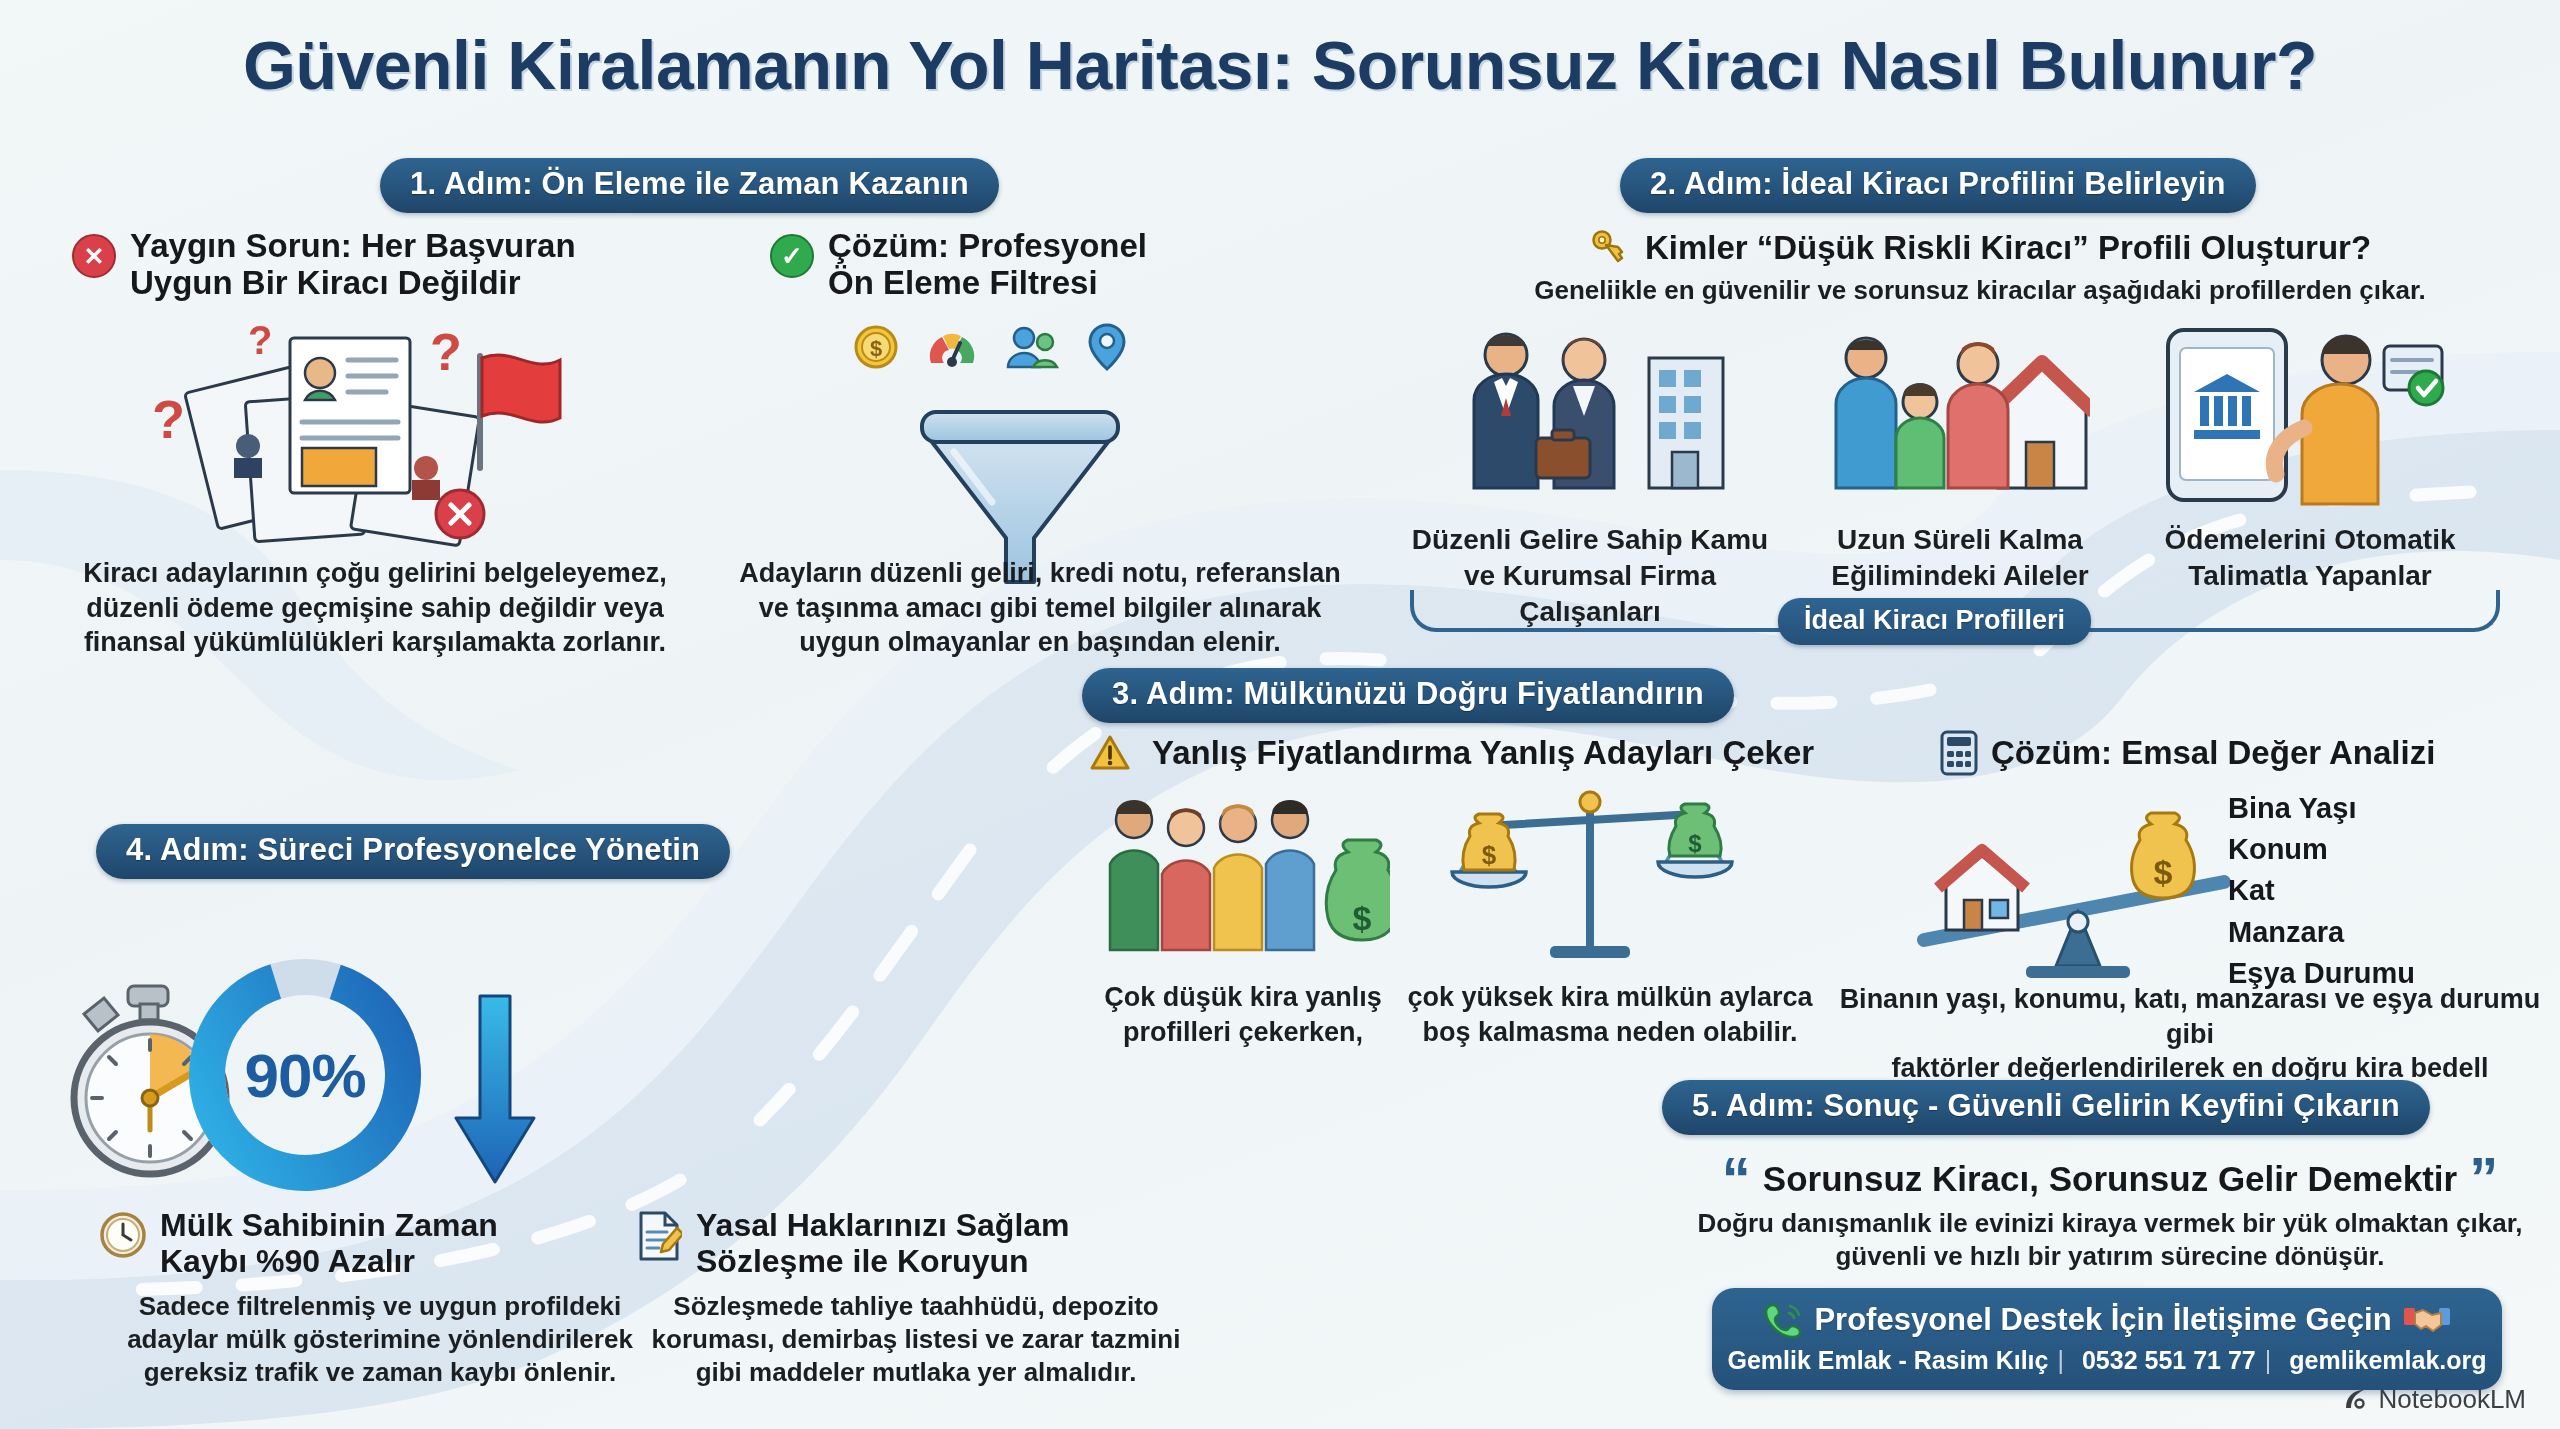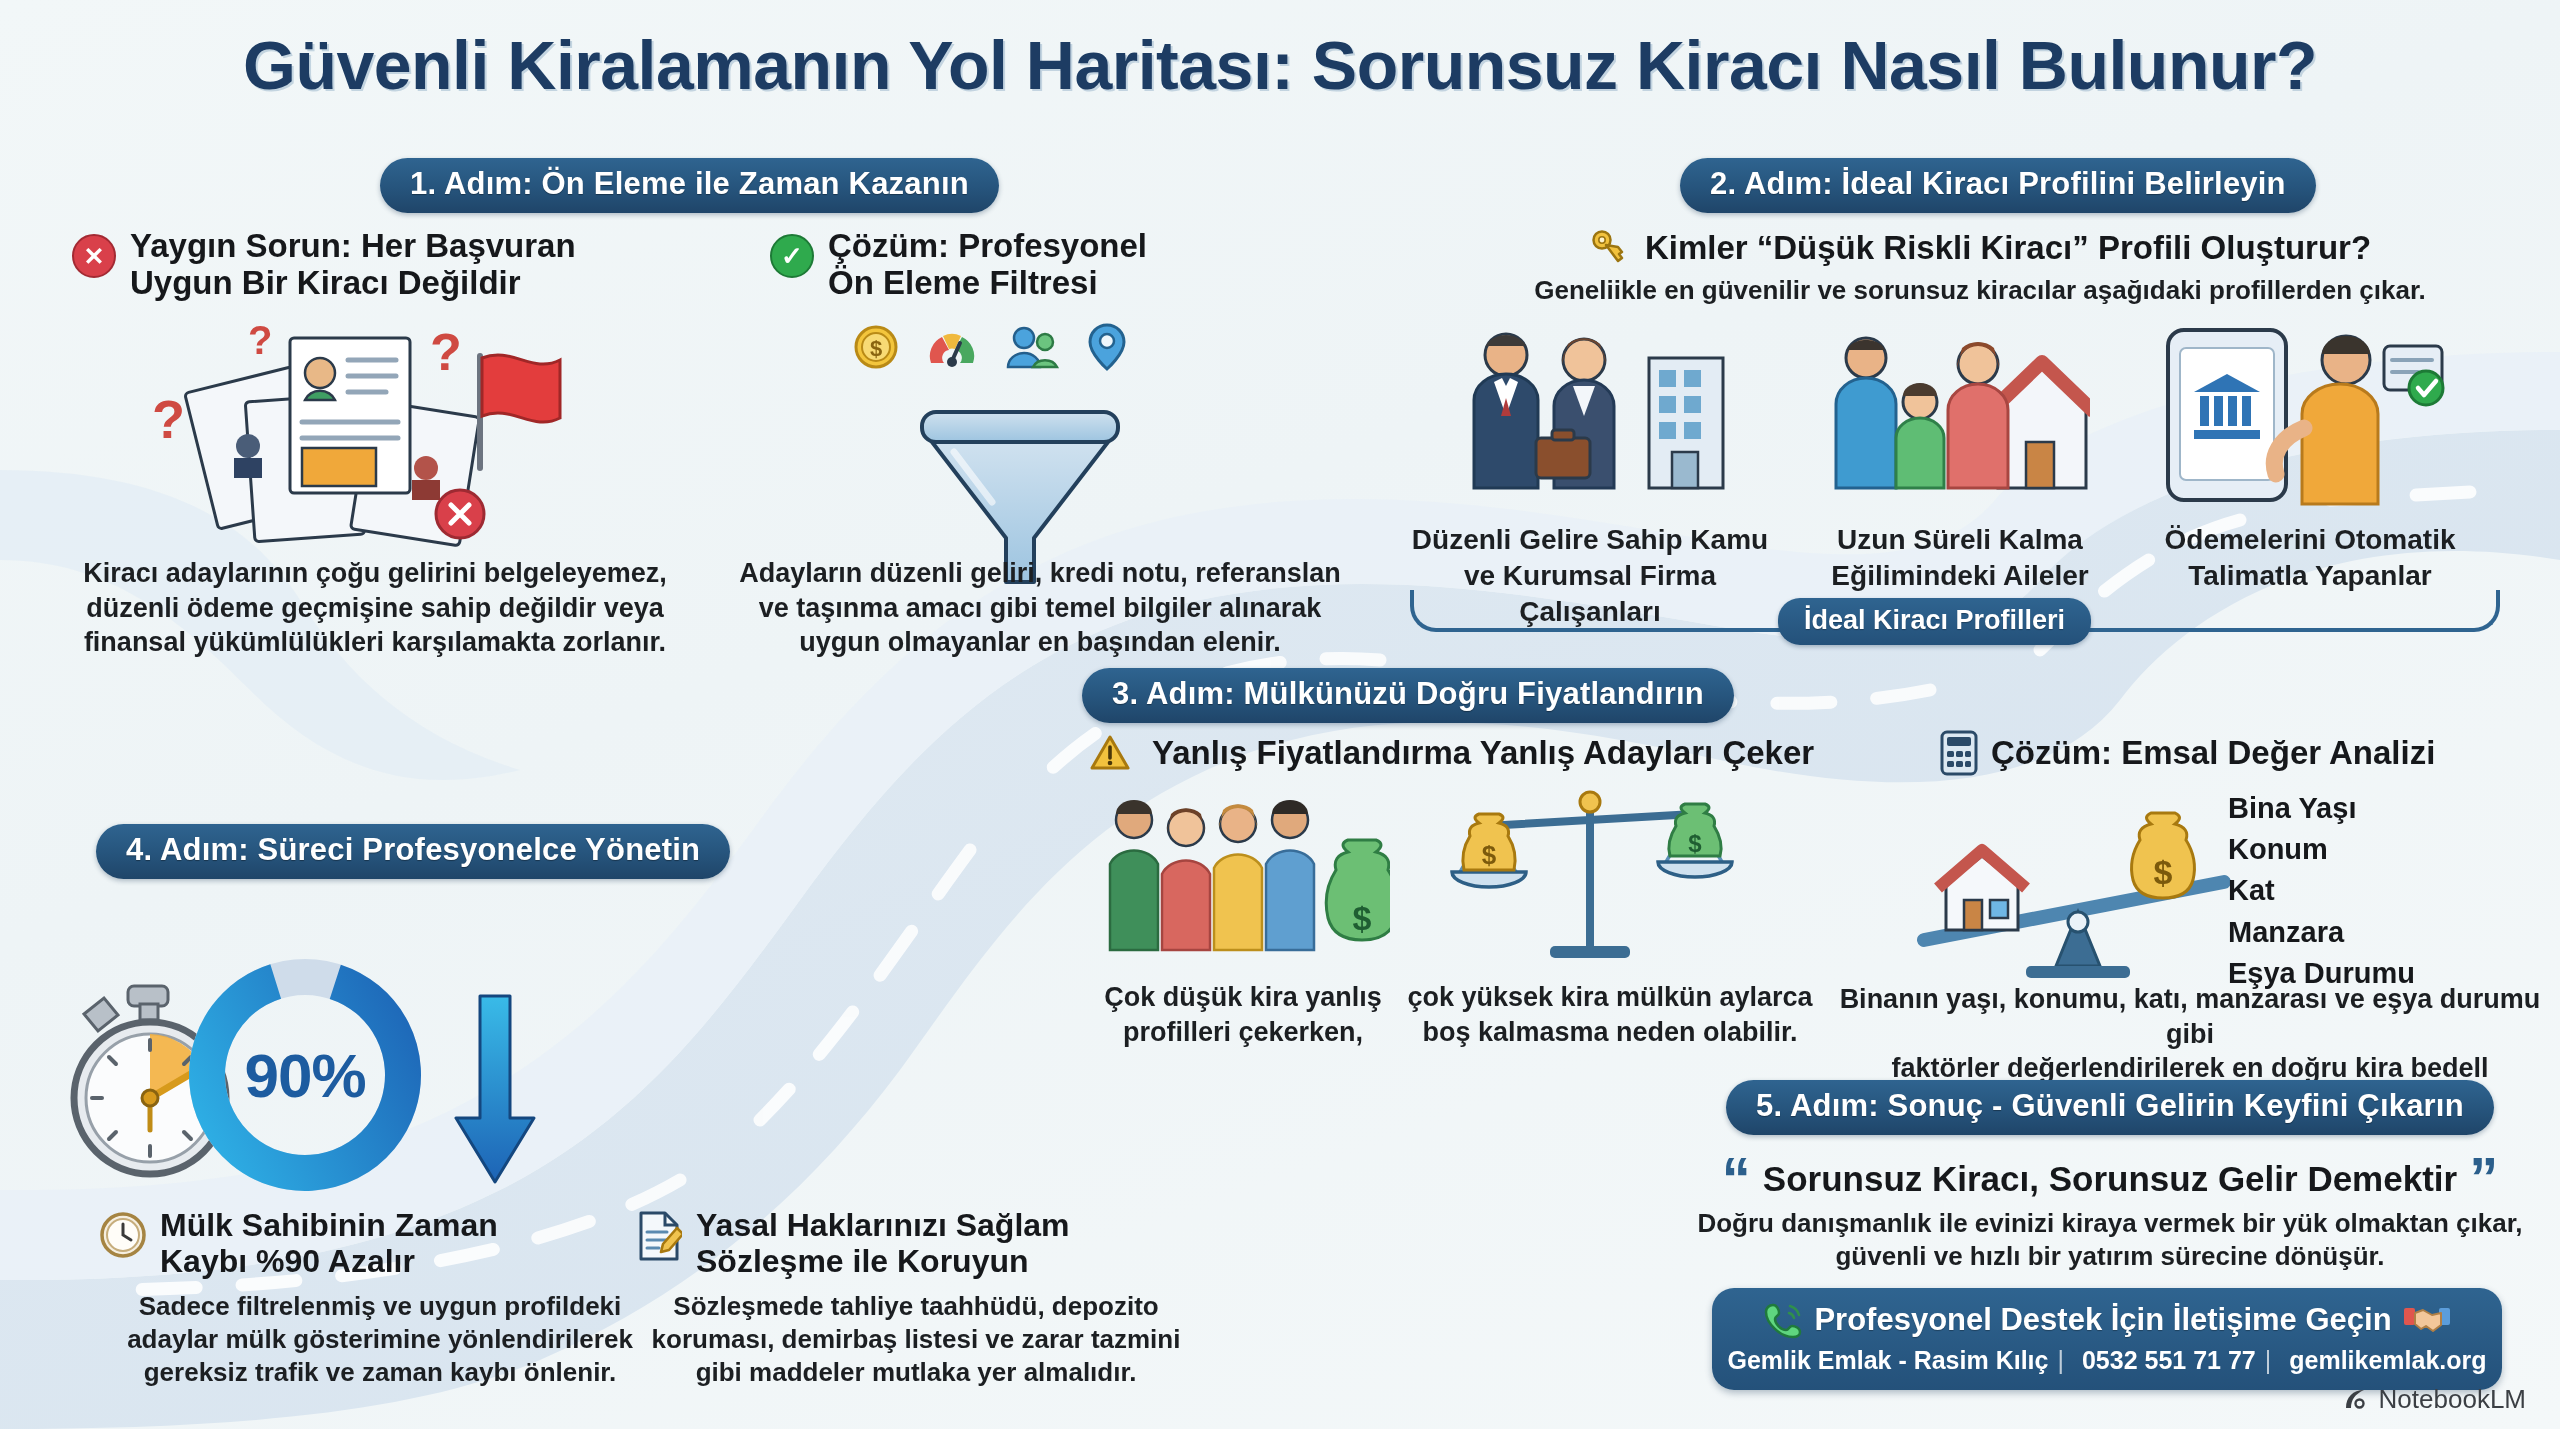--- a/index.html
+++ b/index.html
@@ -331,21 +331,21 @@
     <path d="M52 42 L126 138 L126 182 L154 182 L154 138 L228 42 Z" fill="url(#fg)" stroke="#23405c" stroke-width="4" stroke-linejoin="round"></path>
     <path d="M74 52 L112 102" stroke="#ffffff" stroke-width="7" opacity=".6" stroke-linecap="round"></path>
   </svg>
 
   <div class="abs center body-txt" style="left:690px; top:556px; width:700px; font-size:27px;">
     <div>Adayların düzenli geliri, kredi notu, referanslan</div>
     <div>ve taşınma amacı gibi temel bilgiler alınarak</div>
     <div>uygun olmayanlar en başından elenir.</div>
   </div>
 
-  <div class="abs" style="left:1680px; top:158px;">
+  <div class="abs" style="left:1620px; top:158px;">
     <div class="step-pill">2. Adım: İdeal Kiracı Profilini Belirleyin</div>
   </div>
 
   <div class="abs" style="left:1420px; top:228px; width:1120px; text-align:center;">
     <div style="display:flex; align-items:center; justify-content:center; gap:16px;">
       <svg width="40" height="40" viewBox="0 0 40 40">
         <circle cx="13" cy="12" r="8.5" fill="#f2c23e" stroke="#9c7510" stroke-width="2.5"></circle>
         <circle cx="13" cy="12" r="3.2" fill="#fdf3cf" stroke="#9c7510" stroke-width="1.6"></circle>
         <path d="M17 17 L29 33 L33 30 L30 26 L33 24 L29 19 Z" fill="#f2c23e" stroke="#9c7510" stroke-width="2.5" stroke-linejoin="round"></path>
       </svg>
@@ -646,21 +646,21 @@
         <div>Sözleşme ile Koruyun</div>
       </div>
     </div>
     <div class="center body-txt" style="font-size:26px; margin-top:10px; width:560px;">
       <div>Sözleşmede tahliye taahhüdü, depozito</div>
       <div>koruması, demirbaş listesi ve zarar tazmini</div>
       <div>gibi maddeler mutlaka yer almalıdır.</div>
     </div>
   </div>
 
-  <div class="abs" style="left:1726px; top:1080px;">
+  <div class="abs" style="left:1662px; top:1080px;">
     <div class="step-pill">5. Adım: Sonuç - Güvenli Gelirin Keyfini Çıkarın</div>
   </div>
 
   <div class="abs" style="left:1680px; top:1158px; width:860px; text-align:center;">
     <div class="hdr" style="font-size:35px; display:flex; align-items:center; justify-content:center; gap:12px;">
       <span class="quote-mark">“</span>
       <span>Sorunsuz Kiracı, Sorunsuz Gelir Demektir</span>
       <span class="quote-mark">”</span>
     </div>
     <div class="body-txt" style="font-size:26px; margin-top:8px;">

